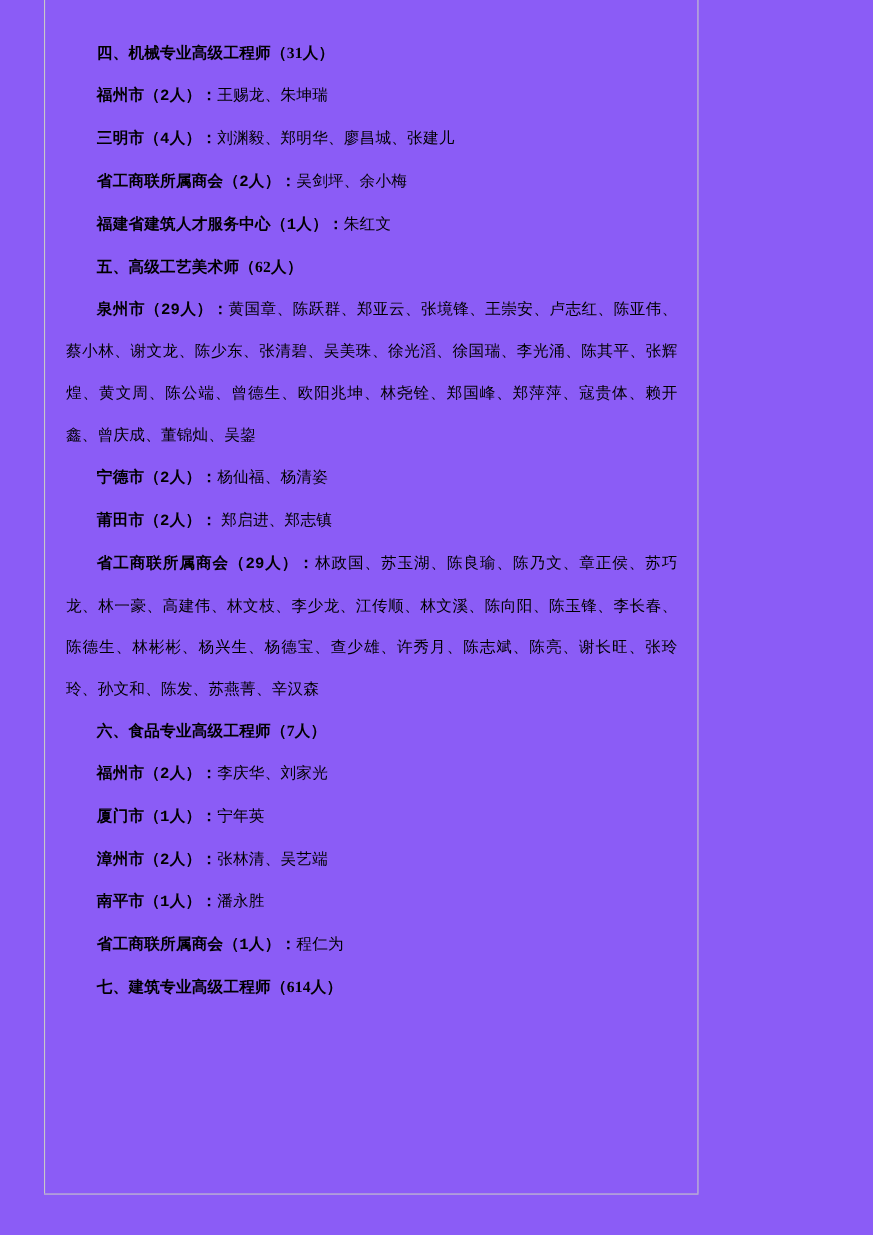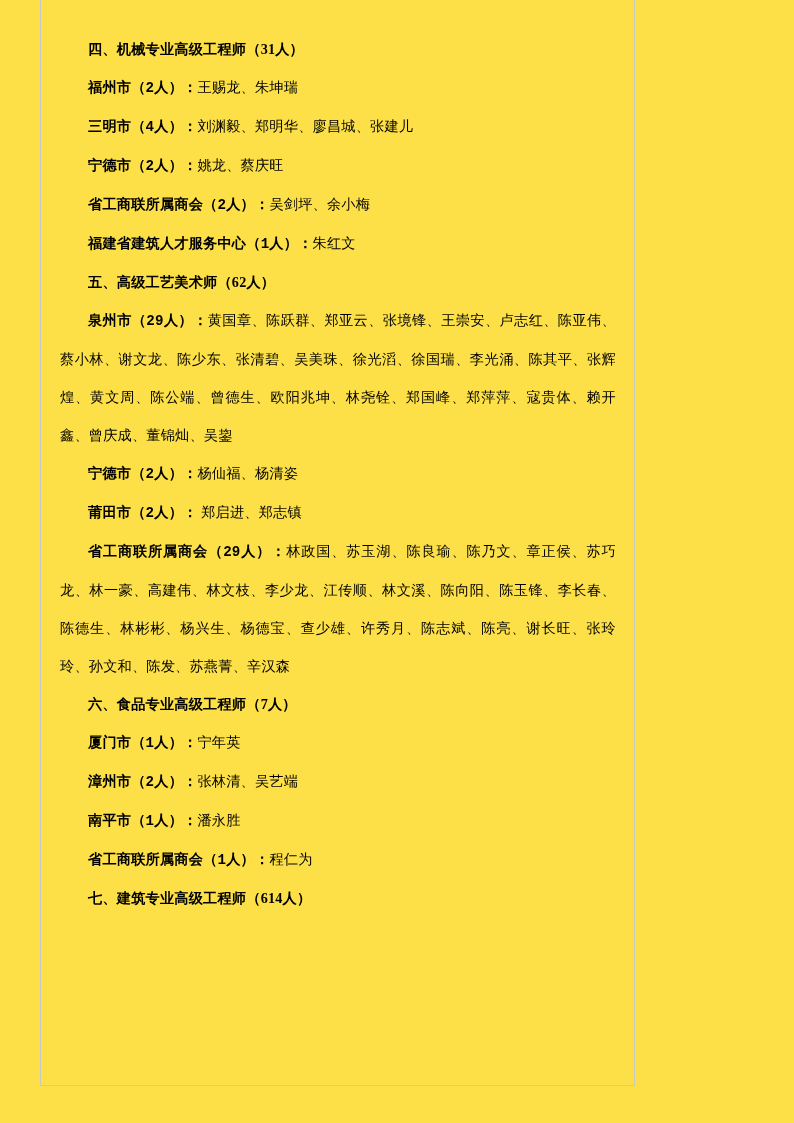--- a/index.html
+++ b/index.html
@@ -9,21 +9,21 @@
   }
   body {
     font-family: "Liberation Serif", "DejaVu Serif", serif;
     color: #000000;
   }
   .page {
     position: relative;
     width: 794px;
     height: 1123px;
     margin: 0 auto;
-    background: #fde047;
+    background: #8b5cf6;
     box-sizing: border-box;
     overflow: hidden;
   }
   
   .frame-left {
     position: absolute;
     left: 40px;
     top: 0;
     width: 1px;
     height: 1085px;
@@ -86,39 +86,39 @@
 
     <p class="heading">四、机械专业高级工程师（31人）</p>
 
     <p class="bold-lead"><span class="lead">福州市（2人）：</span><span>王赐龙、朱坤瑞</span></p>
 
 
 
     <p class="bold-lead"><span class="lead">三明市（4人）：</span><span>刘渊毅、郑明华、廖昌城、张建儿</span></p>
 
 
-    <p class="bold-lead"><span class="lead">宁德市（2人）：</span><span>姚龙、蔡庆旺</span></p>
 
     <p class="bold-lead"><span class="lead">省工商联所属商会（2人）：</span><span>吴剑坪、余小梅</span></p>
 
     <p class="bold-lead"><span class="lead">福建省建筑人才服务中心（1人）：</span><span>朱红文</span></p>
 
 
     <p class="heading">五、高级工艺美术师（62人）</p>
 
     <p class="bold-lead"><span class="lead">泉州市（29人）：</span><span>黄国章、陈跃群、郑亚云、张境锋、王崇安、卢志红、陈亚伟、蔡小林、谢文龙、陈少东、张清碧、吴美珠、徐光滔、徐国瑞、李光涌、陈其平、张辉煌、黄文周、陈公端、曾德生、欧阳兆坤、林尧铨、郑国峰、郑萍萍、寇贵体、赖开鑫、曾庆成、董锦灿、吴鋆</span></p>
 
     <p class="bold-lead"><span class="lead">宁德市（2人）：</span><span>杨仙福、杨清姿</span></p>
 
     <p class="bold-lead"><span class="lead">莆田市（2人）：</span><span> 郑启进、郑志镇</span></p>
 
     <p class="bold-lead"><span class="lead">省工商联所属商会（29人）：</span><span>林政国、苏玉湖、陈良瑜、陈乃文、章正侯、苏巧龙、林一豪、高建伟、林文枝、李少龙、江传顺、林文溪、陈向阳、陈玉锋、李长春、陈德生、林彬彬、杨兴生、杨德宝、查少雄、许秀月、陈志斌、陈亮、谢长旺、张玲玲、孙文和、陈发、苏燕菁、辛汉森</span></p>
 
     <p class="heading">六、食品专业高级工程师（7人）</p>
 
+    <p class="bold-lead"><span class="lead">福州市（2人）：</span><span>李庆华、刘家光</span></p>
 
     <p class="bold-lead"><span class="lead">厦门市（1人）：</span><span>宁年英</span></p>
 
     <p class="bold-lead"><span class="lead">漳州市（2人）：</span><span>张林清、吴艺端</span></p>
 
     <p class="bold-lead"><span class="lead">南平市（1人）：</span><span>潘永胜</span></p>
 
     <p class="bold-lead"><span class="lead">省工商联所属商会（1人）：</span><span>程仁为</span></p>
 
     <p class="heading">七、建筑专业高级工程师（614人）</p>

